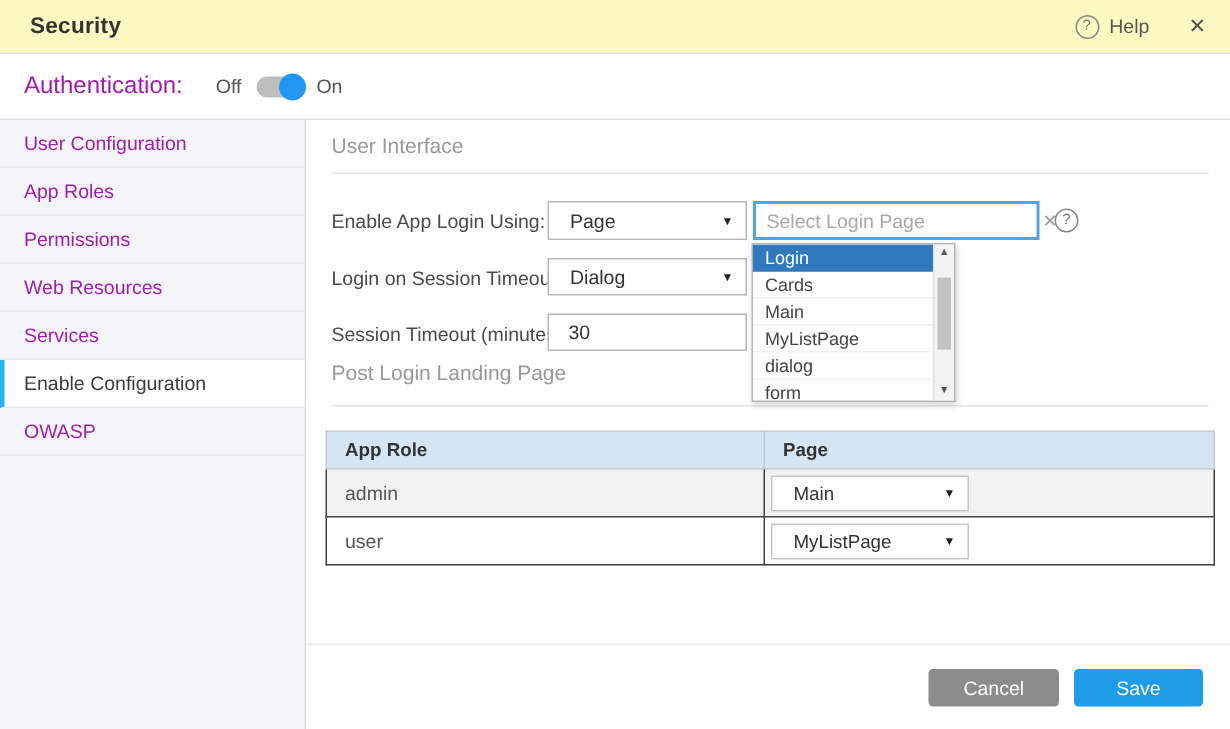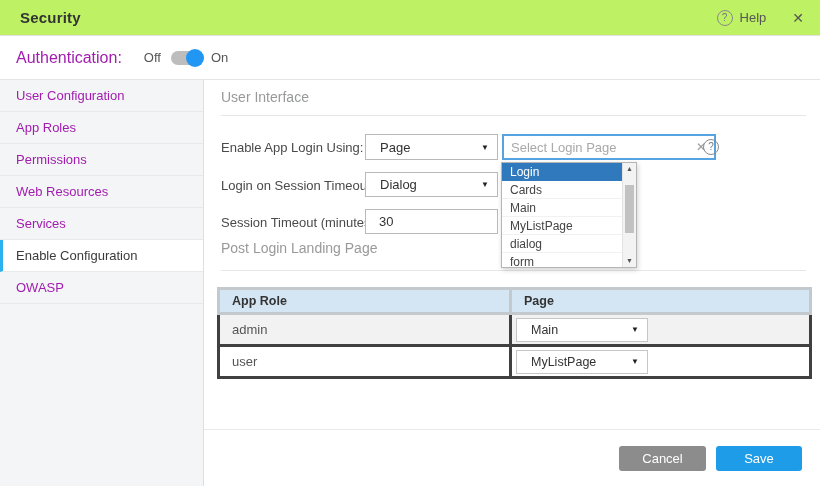--- a/index.html
+++ b/index.html
@@ -5,21 +5,21 @@
   * { margin:0; padding:0; box-sizing:border-box; }
   html,body { width:820px; height:486px; }
   body {
     font-family:"Liberation Sans","DejaVu Sans",sans-serif;
     background:#ffffff; color:#333; overflow:hidden;
   }
   .app { position:relative; width:820px; height:486px; background:#fff; }
 
   
   .hdr {
-    height:36px; background:#bef264; border-bottom:1px solid #e2e2e2;
+    height:36px; background:#fef9c3; border-bottom:1px solid #e2e2e2;
     display:flex; align-items:center; padding:0 16px 0 20px;
   }
   .hdr-title { font-size:15px; font-weight:700; color:#333; letter-spacing:.2px; }
   .hdr-right { margin-left:auto; display:flex; align-items:center; }
   .qicon {
     width:16px; height:16px; border:1px solid #8a8a8a; border-radius:50%;
     display:inline-flex; align-items:center; justify-content:center;
     font-size:10px; color:#777; line-height:1;
   }
   .hdr-help-label { font-size:13px; color:#555; margin-left:7px; cursor:pointer; }
@@ -70,21 +70,21 @@
   .selectbox .caret { margin-left:auto; padding-right:8px; font-size:8px; color:#222; }
 
   .txtinput {
     position:absolute; height:26px; border:1px solid #b9b9b9; background:#fff;
     font-size:13px; color:#333; padding-left:13px; outline:none;
     font-family:"Liberation Sans","DejaVu Sans",sans-serif;
   }
 
   
   .picker {
-    position:absolute; left:298px; top:54px; width:214px; height:26px;
+    position:absolute; left:298px; top:54px; width:191px; height:26px;
     border:2px solid #55a3e0; background:#fff; display:flex; align-items:center;
   }
   .picker input {
     border:none; outline:none; flex:1; height:100%; padding-left:7px;
     font-size:13px; color:#333; background:transparent;
     font-family:"Liberation Sans","DejaVu Sans",sans-serif;
   }
   .picker input::placeholder { color:#a9a9a9; }
   .picker .clear-x { padding:0 8px; font-size:12px; color:#9b9b9b; cursor:pointer; }
 
@@ -111,21 +111,21 @@
     font-size:7px; color:#555; line-height:12px; cursor:pointer;
   }
   .dd-arrow.up { top:0; } .dd-arrow.down { bottom:0; }
   .dd-thumb { position:absolute; left:2px; top:22px; width:9px; height:48px; background:#c2c2c2; cursor:pointer; }
 
   
   .tbl {
     position:absolute; left:13px; top:207px; width:592px;
     border-collapse:collapse; table-layout:fixed;
   }
-  .tbl th, .tbl td { border:3px solid #404040; text-align:left; }
+  .tbl th, .tbl td { border:1px solid #404040; text-align:left; }
   .tbl th {
     background:#d4e6f3; height:25px; font-size:12.5px; font-weight:700; color:#333;
     padding-left:12px; border-color:#c3c9cd;
   }
   .tbl td { height:32px; font-size:13px; color:#555; padding-left:12px; }
   .row-odd td { background:#f2f2f2; }
   .row-even td { background:#ffffff; }
   .cell-select {
     width:132px; height:24px; background:#fff; border:1px solid #c6c6c6;
     display:flex; align-items:center; font-size:12.5px; color:#333; cursor:pointer;

